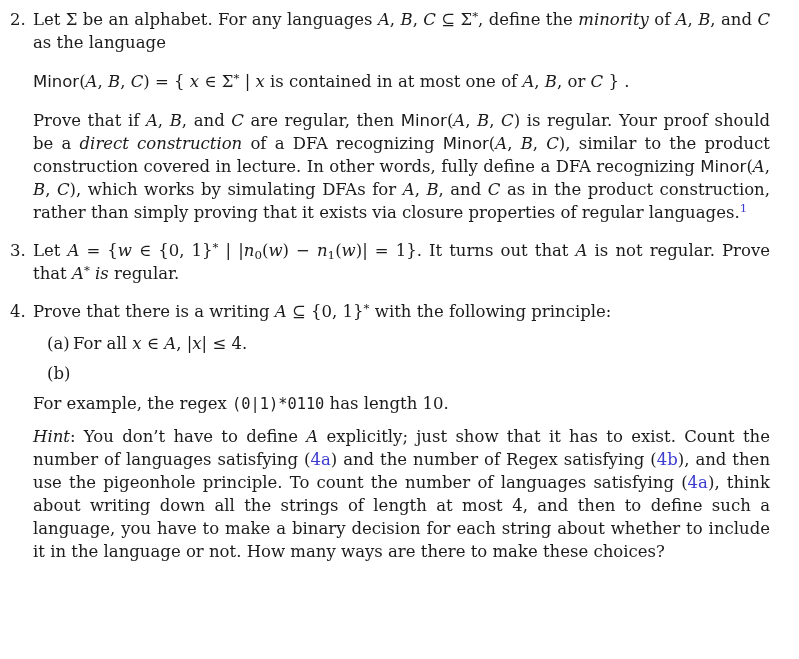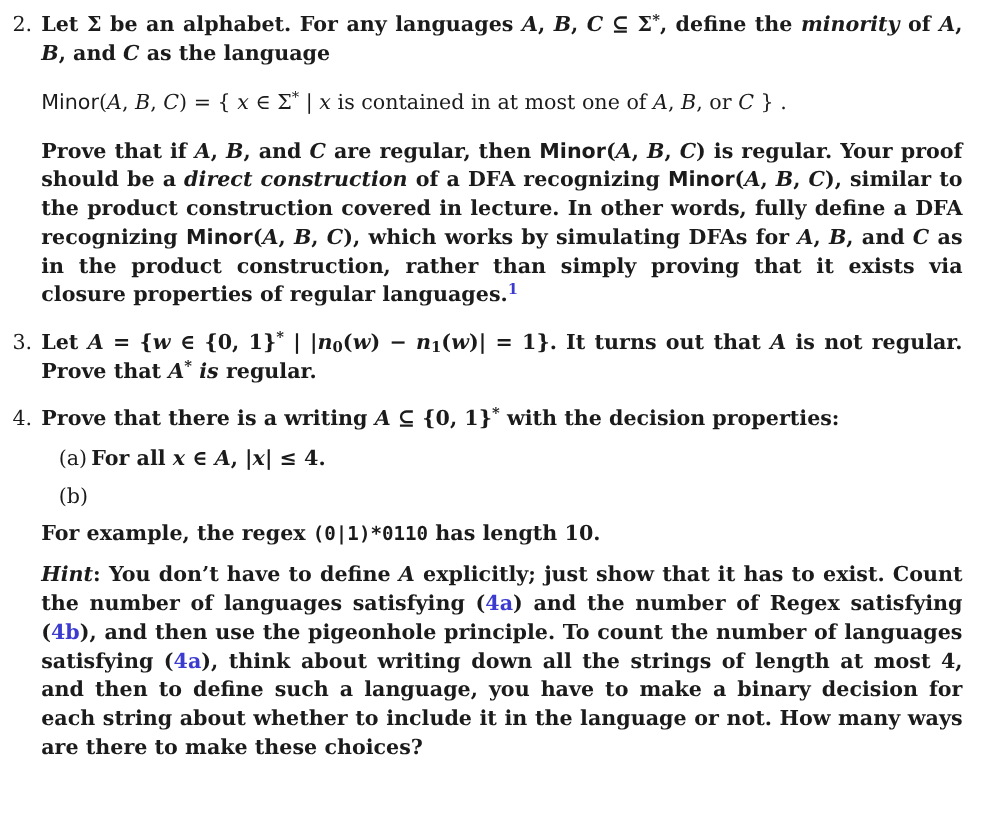--- a/index.html
+++ b/index.html
@@ -16,21 +16,21 @@
     font-family:"DejaVu Serif","Liberation Serif",serif;
     font-size:16.5px;
     line-height:23px;
   }
   .page{padding:8px 29px 0 10px;}
   .item{display:flex;margin-bottom:15px;}
   .num{flex:none;width:23px;}
   .body{flex:1;min-width:0;}
   p{margin:0 0 9px 0;}
   p:last-child{margin-bottom:0;}
-  .just{text-align:justify;font-weight:bold;}
+  .just{text-align:justify;}
   .math-display{margin:16px 0 16px 0;}
   .subitem{display:flex;margin:0 0 7px 0;padding-left:14px;}
   .subitem-label{flex:none;width:26px;}
   .subitem .just{margin:0;}
   .gap-top{margin-top:12px;}
   
   .r-it{font-style:italic;}
   .r-sf{font-family:"DejaVu Sans","Liberation Sans",sans-serif;}
   .r-tt{font-family:"DejaVu Sans Mono","Liberation Mono",monospace;font-size:0.93em;}
   .r-sup{font-size:0.72em;vertical-align:0.45em;line-height:0;}
@@ -55,21 +55,21 @@
   <section class="item">
     <div class="num">3.</div>
     <div class="body">
       <p class="just"><span>Let </span><span class="r-it">A</span><span> = {</span><span class="r-it">w</span><span> ∈ {0, 1}</span><span class="r-sup">*</span><span> | |</span><span class="r-it">n</span><span class="r-sub">0</span><span>(</span><span class="r-it">w</span><span>) − </span><span class="r-it">n</span><span class="r-sub">1</span><span>(</span><span class="r-it">w</span><span>)| = 1}.  It turns out that </span><span class="r-it">A</span><span> is not regular.  Prove that </span><span class="r-it">A</span><span class="r-sup">*</span><span> </span><span class="r-it">is</span><span> regular.</span></p>
     </div>
   </section>
 
   <section class="item">
     <div class="num">4.</div>
     <div class="body">
-      <p class="just"><span>Prove that there is a writing </span><span class="r-it">A</span><span> ⊆ {0, 1}</span><span class="r-sup">*</span><span> with the decision properties:</span></p>
+      <p class="just"><span>Prove that there is a writing </span><span class="r-it">A</span><span> ⊆ {0, 1}</span><span class="r-sup">*</span><span> with the following principle:</span></p>
 
       <div class="subitem">
         <div class="subitem-label">(a)</div>
         <p class="just"><span>For all </span><span class="r-it">x</span><span> ∈ </span><span class="r-it">A</span><span>, |</span><span class="r-it">x</span><span>| ≤ 4.</span></p>
       </div>
 
       <div class="subitem">
         <div class="subitem-label">(b)</div>
       </div>
 

